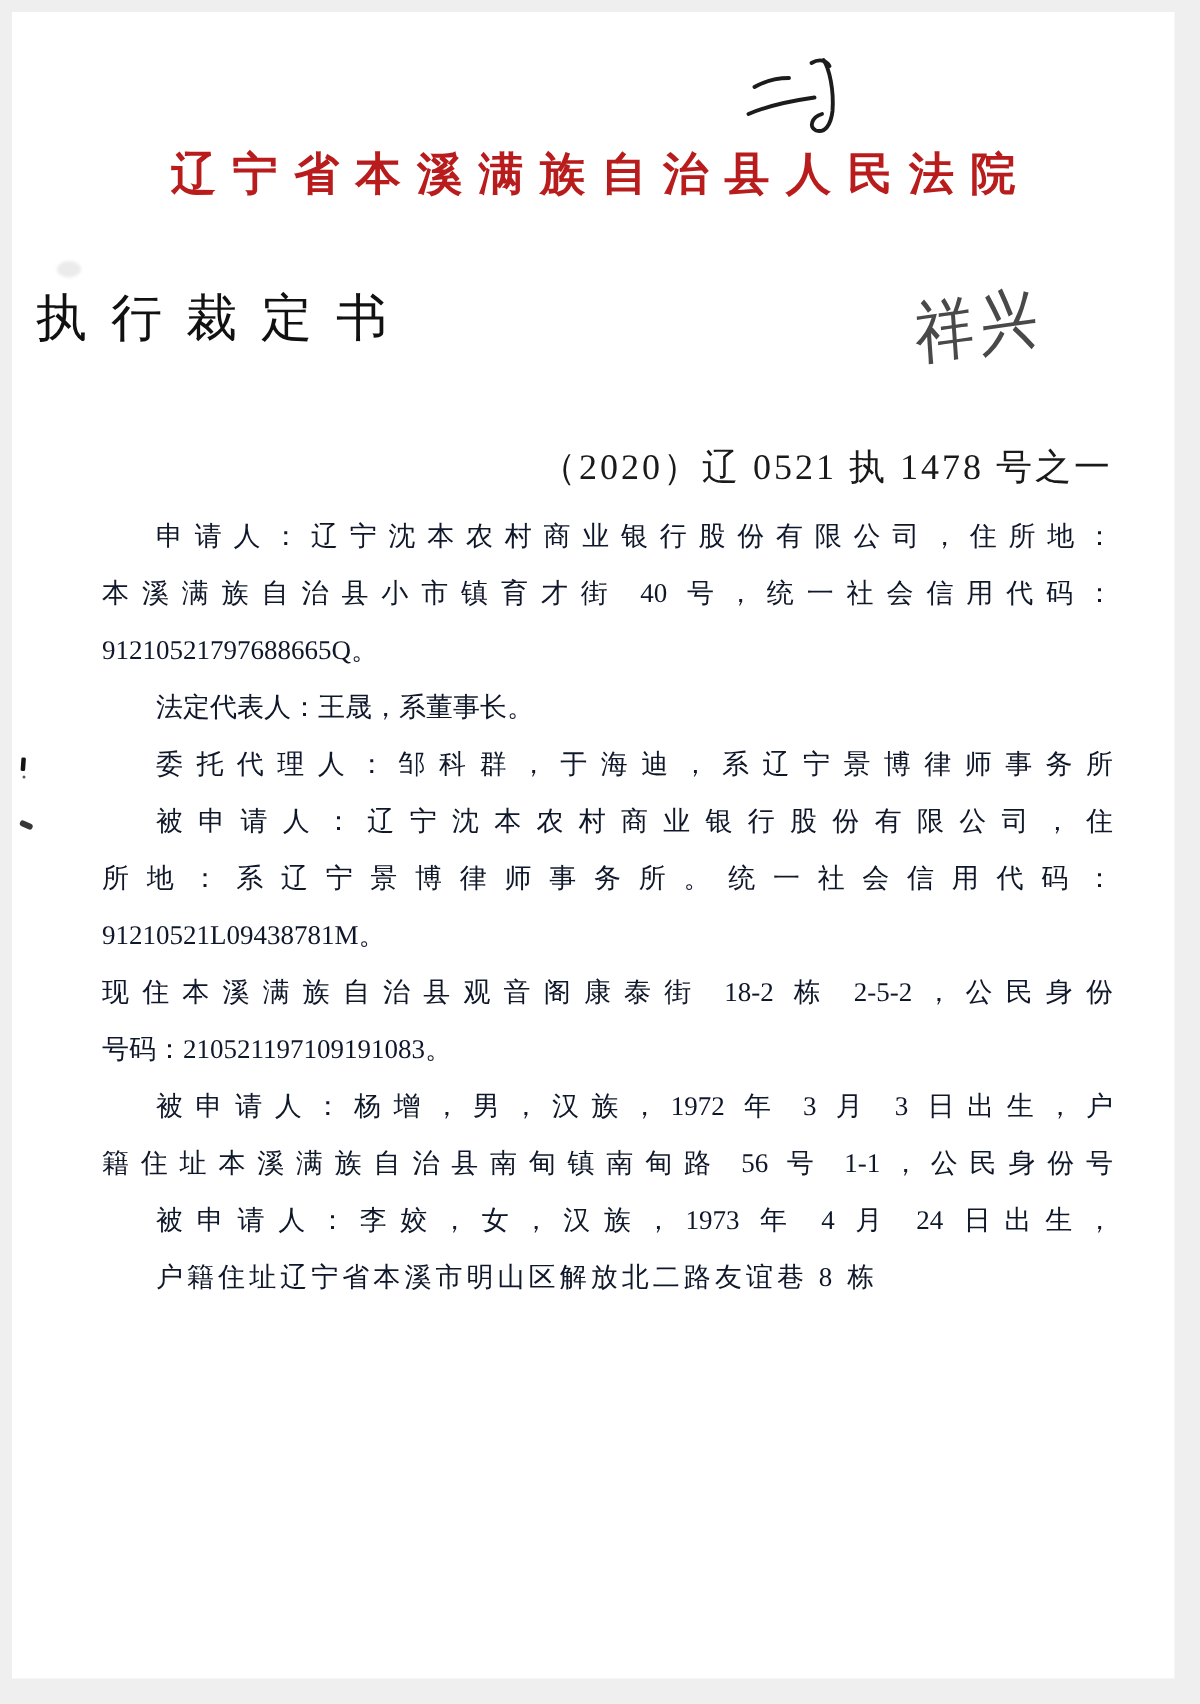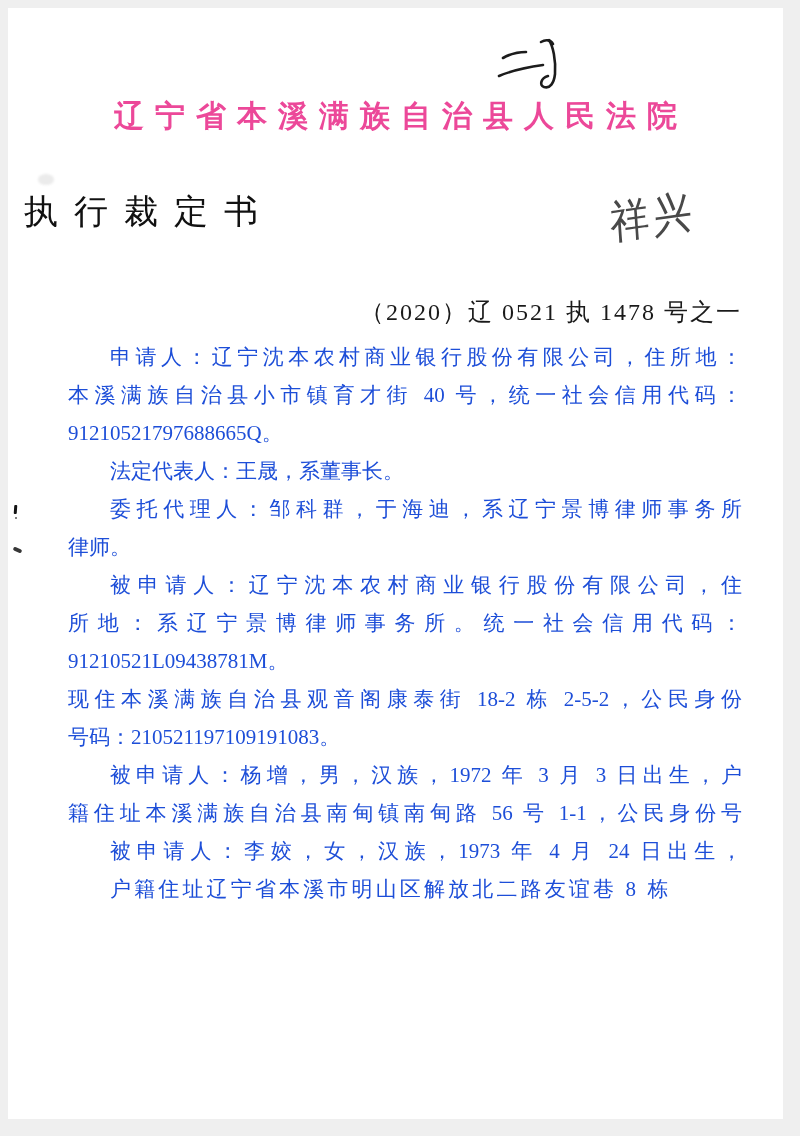--- a/index.html
+++ b/index.html
@@ -17,21 +17,21 @@
     color: #1a1a1a;
   }
   .court-name {
     position: absolute;
     left: 0; right: 0; top: 88px;
     text-align: center;
     font-size: 30px;
     font-weight: 700;
     letter-spacing: 11px;
     padding-left: 11px;
-    color: #ec4899;
+    color: #b91c1c;
     white-space: nowrap;
   }
   .doc-title {
     position: absolute;
     left: 0; right: 0; top: 181px;
     text-align: left;
     font-size: 34px;
     font-weight: 400;
     letter-spacing: 16px;
     padding-left: 16px;
@@ -64,23 +64,23 @@
     white-space: nowrap;
   }
   .body-text {
     position: absolute;
     left: 60px; top: 330px;
     width: 674px;
   }
   .line {
     height: 38px;
     line-height: 38px;
-    font-size: 21px;
+    font-size: 18px;
     white-space: nowrap;
-    color: #1d4ed8;
+    color: #0f172a;
   }
   .line.indent { text-indent: 2em; }
   .line.fill {
     white-space: normal;
     text-align: justify;
     text-align-last: justify;
     text-justify: inter-character;
     word-break: break-all;
     overflow: hidden;
   }
@@ -112,21 +112,20 @@
   <div class="hw-sign">祥兴</div>
 
   <div class="case-no">（2020）辽 0521 执 1478 号之一</div>
 
   <div class="body-text">
     <div class="line indent fill">申请人：辽宁沈本农村商业银行股份有限公司，住所地：</div>
     <div class="line fill">本溪满族自治县小市镇育才街 40 号，统一社会信用代码：</div>
     <div class="line">91210521797688665Q。</div>
     <div class="line indent">法定代表人：王晟，系董事长。</div>
     <div class="line indent fill">委托代理人：邹科群，于海迪，系辽宁景博律师事务所</div>
-    <div class="line">律师。</div>
     <div class="line indent fill">被申请人：辽宁沈本农村商业银行股份有限公司，住</div>
     <div class="line fill">所地：系辽宁景博律师事务所。统一社会信用代码：</div>
     <div class="line">91210521L09438781M。</div>
     <div class="line fill">现住本溪满族自治县观音阁康泰街 18-2 栋 2-5-2，公民身份</div>
     <div class="line">号码：210521197109191083。</div>
     <div class="line indent fill">被申请人：杨增，男，汉族，1972 年 3 月 3 日出生，户</div>
     <div class="line fill">籍住址本溪满族自治县南甸镇南甸路 56 号 1-1，公民身份号</div>
     <div class="line indent fill">被申请人：李姣，女，汉族，1973 年 4 月 24 日出生，</div>
     <div class="line indent spread">户籍住址辽宁省本溪市明山区解放北二路友谊巷 8 栋</div>
   </div>

